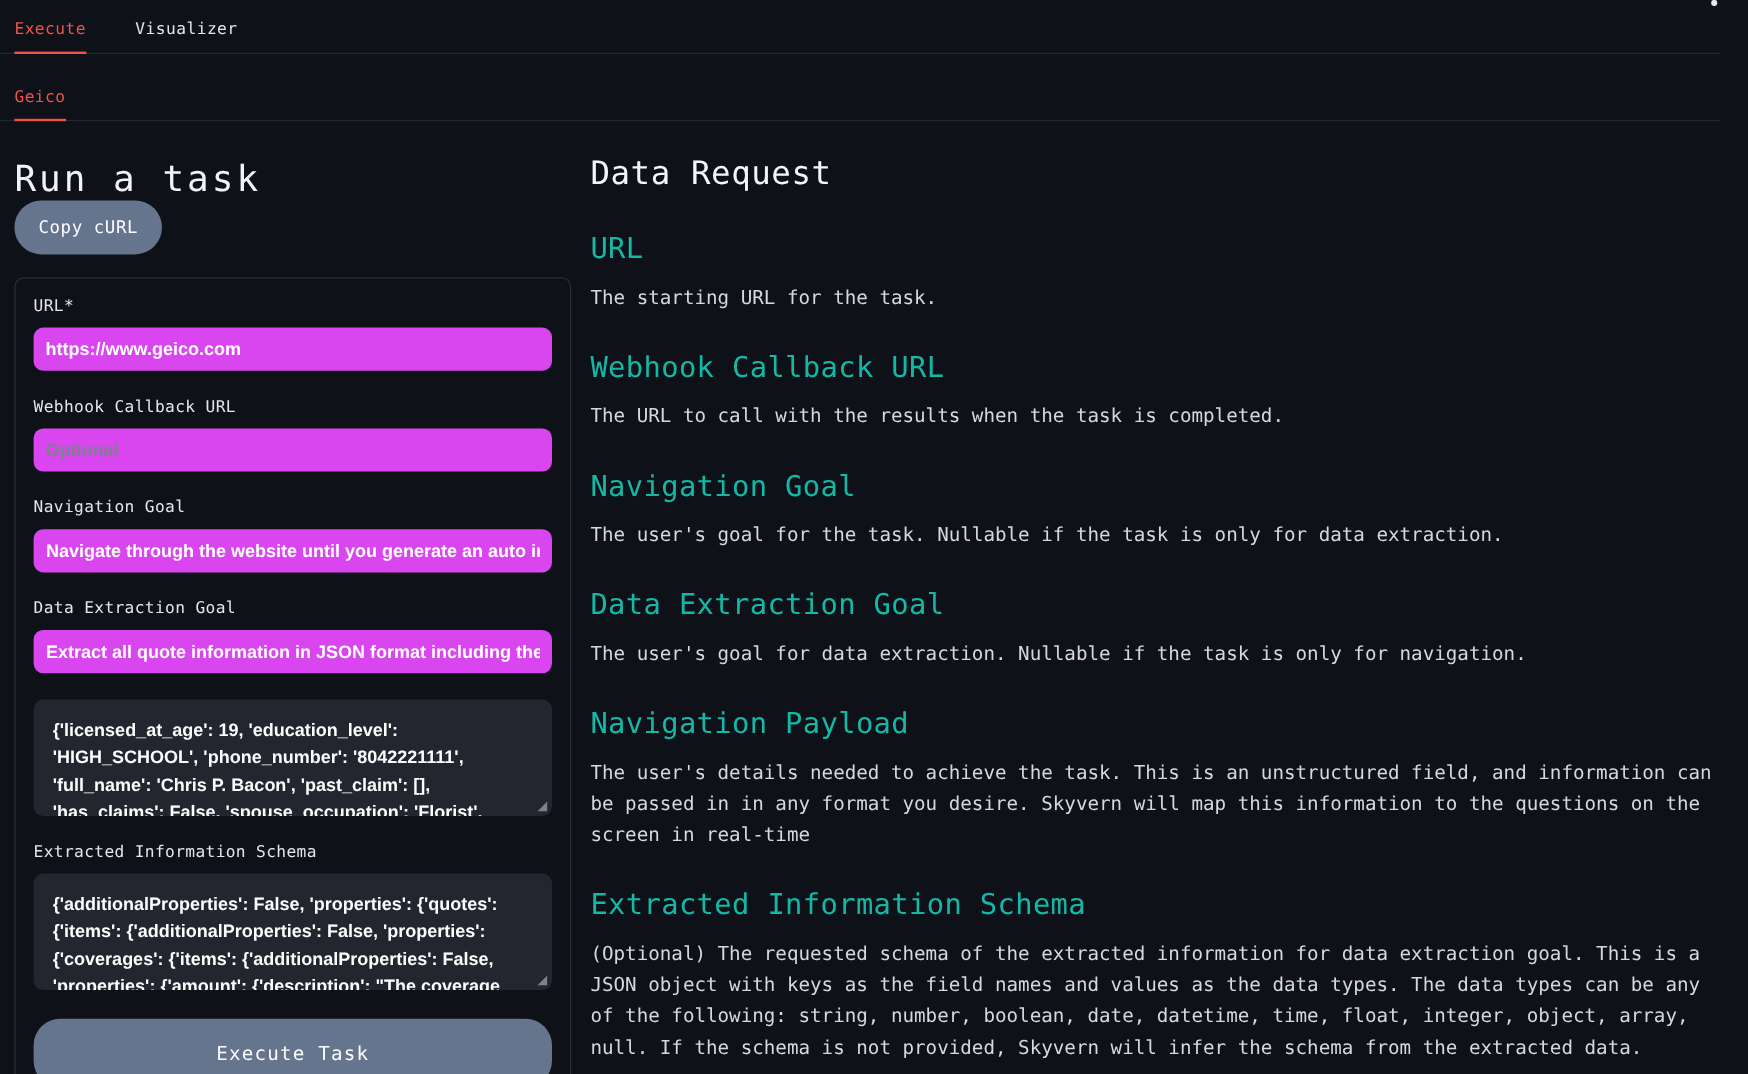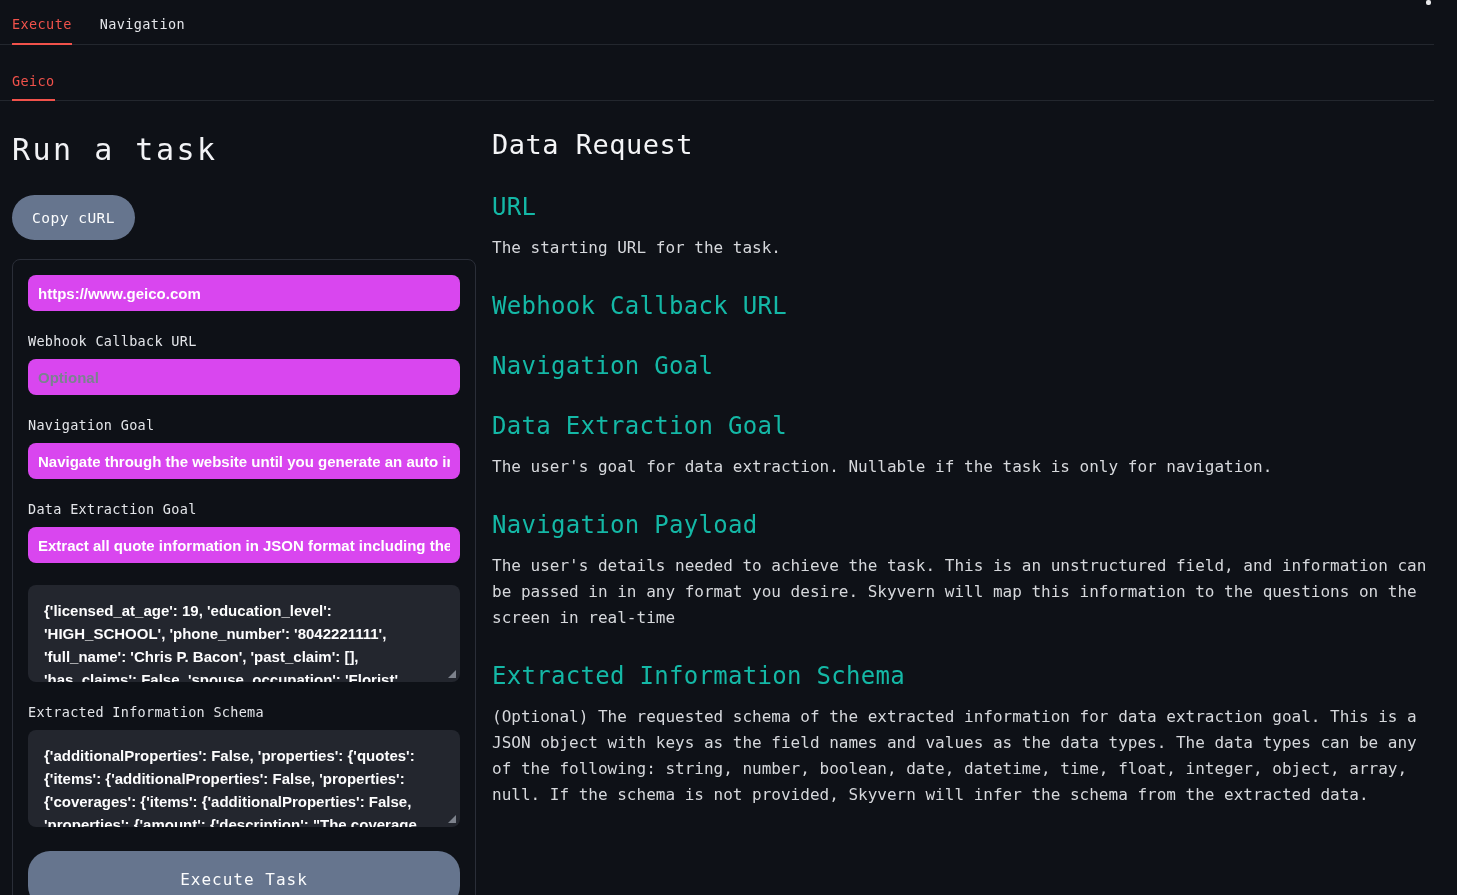--- a/index.html
+++ b/index.html
@@ -6,40 +6,40 @@
   html, body { width: 1457px; height: 895px; overflow: hidden; }
   body {
     background: #0e1117;
     font-family: "DejaVu Sans Mono", monospace;
     color: #e8eaee;
     position: relative;
   }
   .app { width: 1434px; }
 
   
-  .tabbar { display: flex; gap: 28px; padding-left: 12px; border-bottom: 1px solid #23272e; }
+  .tabbar { display: flex; gap: 41px; padding-left: 12px; border-bottom: 1px solid #23272e; }
   .tab { position: relative; font-size: 13.5px; letter-spacing: .4px; color: #e3e5e9; cursor: pointer; }
   .tabbar-main .tab { padding: 16px 0 12px; }
   .tabbar-pages .tab { padding: 28px 0 11px; }
   .tab.active { color: #f1524b; }
   .tab.active::after {
     content: ""; position: absolute; left: 0; right: 0; bottom: -1px;
     height: 2px; background: #f1524b;
   }
 
   
   .main { display: flex; gap: 16px; padding: 19px 0 0 12px; align-items: flex-start; }
   .left-col { width: 464px; flex: 0 0 464px; }
   .right-col { width: 942px; padding-top: 2px; }
 
   
   .form-header { display: flex; justify-content: center; align-items: flex-start; margin-bottom: 19px; flex-direction: column; }
   .page-title { font-size: 30px; font-weight: 400; letter-spacing: 2.5px; color: #f2f3f6; padding-top: 12px; }
   .btn { border: none; cursor: pointer; background: #66758e; color: #fbfcfd;
-         font-family: "DejaVu Sans Mono", monospace; margin-top: 28px; }
+         font-family: "DejaVu Sans Mono", monospace; }
   .copy-curl { height: 45px; padding: 0 20px; border-radius: 23px; font-size: 14.5px; letter-spacing: .5px; }
 
   
   .card { border: 1px solid #2a2e38; border-radius: 8px; padding: 15px; height: 770px; }
   .field { margin-bottom: 22px; }
   .field-label { display: block; font-size: 13.5px; letter-spacing: .3px; color: #e4e6ea; margin-bottom: 10px; }
   .text-input {
     width: 100%; height: 36px; background: #d946ef; border: none; border-radius: 8px;
     padding: 0 10px; color: #ffffff; font-family: "Liberation Sans", sans-serif;
     font-size: 15px; font-weight: 700; outline: none;
@@ -69,39 +69,40 @@
   .scrollbar-thumb { position: absolute; left: 1426px; top: 0; width: 5px; height: 5px;
     background: #e8e9eb; border-radius: 2px; }
 </style>
 </head>
 <body>
 
 <div class="app">
 
   <div class="tabbar tabbar-main">
     <div class="tab active">Execute</div>
-    <div class="tab">Navigation</div>
+    <div class="tab">Visualizer</div>
   </div>
 
   <div class="tabbar tabbar-pages">
     <div class="tab active">Geico</div>
   </div>
 
   <div class="main">
 
     <div class="left-col">
 
       <div class="form-header">
         <h1 class="page-title">Run a task</h1>
         <button class="btn copy-curl">Copy cURL</button>
       </div>
 
       <div class="card">
 
         <div class="field">
+          <label class="field-label">URL*</label>
           <input class="text-input" type="text" value="https://www.geico.com" style="">
         </div>
 
         <div class="field">
           <label class="field-label">Webhook Callback URL</label>
           <input class="text-input" type="text" placeholder="Optional" style="">
         </div>
 
         <div class="field">
           <label class="field-label">Navigation Goal</label>
@@ -135,24 +136,26 @@
     <div class="right-col">
       <h1 class="docs-title">Data Request</h1>
 
       <div class="doc-section">
         <h2 class="doc-heading">URL</h2>
         <p class="doc-body">The starting URL for the task.</p>
       </div>
 
       <div class="doc-section">
         <h2 class="doc-heading">Webhook Callback URL</h2>
+        <p class="doc-body">The URL to call with the results when the task is completed.</p>
       </div>
 
       <div class="doc-section">
         <h2 class="doc-heading">Navigation Goal</h2>
+        <p class="doc-body">The user's goal for the task. Nullable if the task is only for data extraction.</p>
       </div>
 
       <div class="doc-section">
         <h2 class="doc-heading">Data Extraction Goal</h2>
         <p class="doc-body">The user's goal for data extraction. Nullable if the task is only for navigation.</p>
       </div>
 
       <div class="doc-section">
         <h2 class="doc-heading">Navigation Payload</h2>
         <p class="doc-body">The user's details needed to achieve the task. This is an unstructured field, and information can be passed in in any format you desire. Skyvern will map this information to the questions on the screen in real-time</p>

